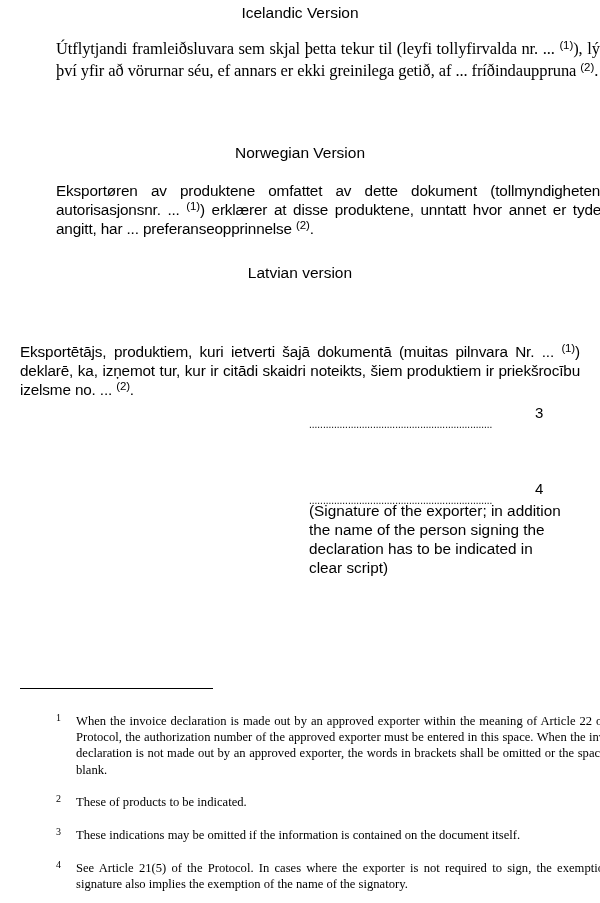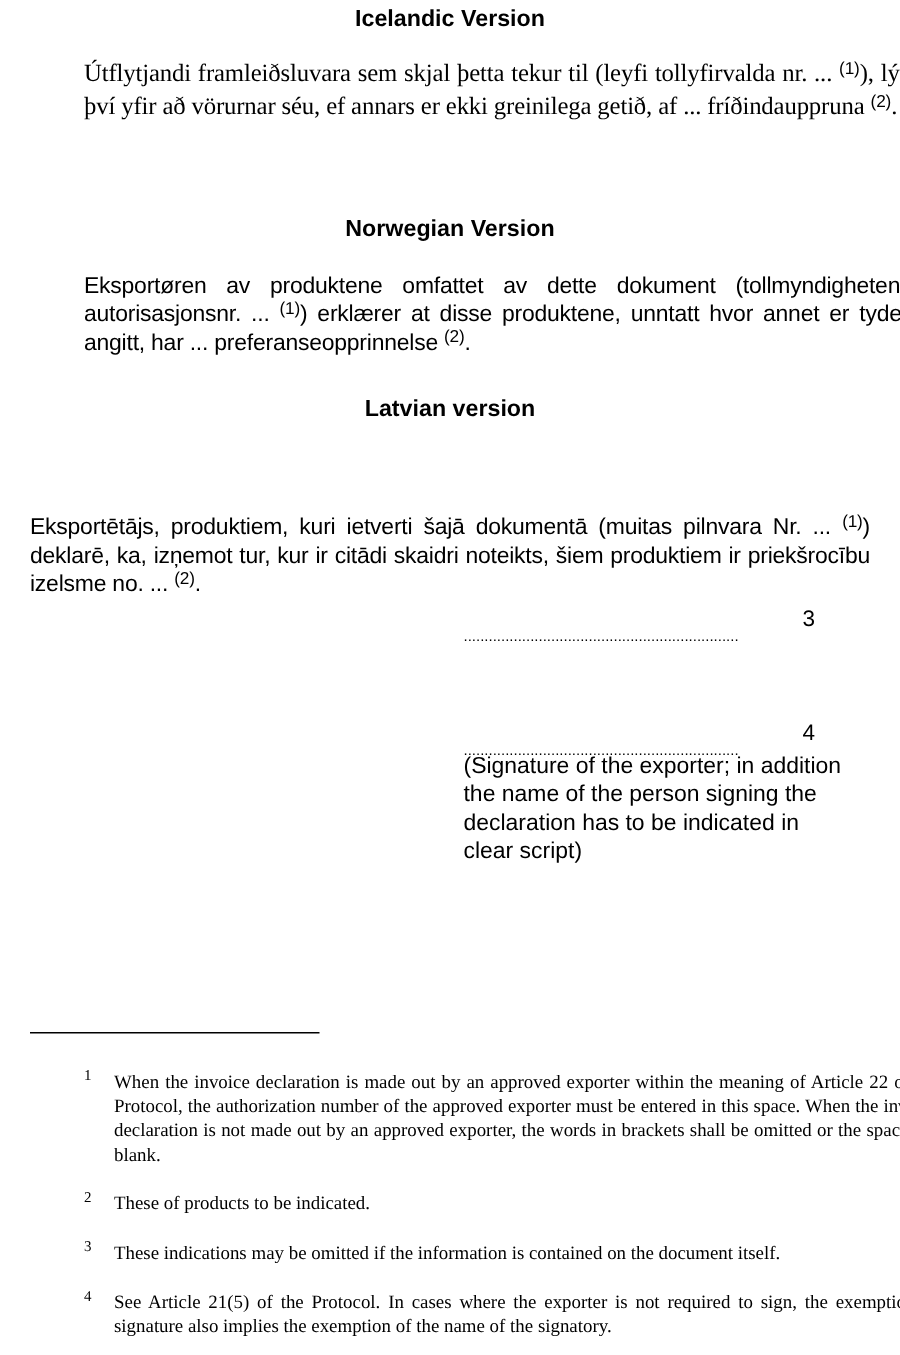--- a/index.html
+++ b/index.html
@@ -1,19 +1,19 @@
 <!DOCTYPE html>
 <html><head>
   <meta charset="utf-8">
   <style>
     html, body { margin: 0; padding: 0; background: #ffffff; }
     body { width: 600px; height: 903px; position: relative; overflow: hidden; color: #000; }
     .sans { font-family: "Liberation Sans", sans-serif; }
     .serif { font-family: "Liberation Serif", serif; margin-left: 36px; }
-    .heading { position: absolute; left: 0; width: 600px; text-align: center; font-size: 15.5px; font-weight: bold; }
+    .heading { position: absolute; left: 0; width: 600px; text-align: center; font-size: 15.5px; }
     .para { position: absolute; left: 20px; width: 560px; text-align: justify; text-align-last: left; }
     .para.serif-p { font-size: 16.5px; line-height: 22px; letter-spacing: -0.1px; }
     .para.sans-p { font-size: 15.3px; line-height: 19px; letter-spacing: -0.15px; }
     .sup { font-size: 11.5px; vertical-align: 5px; line-height: 0; }
     .sig { position: absolute; left: 309px; width: 260px; font-size: 15.3px; line-height: 19px; }
     .dots { letter-spacing: 0px; white-space: nowrap; font-size: 10px; line-height: 10px; }
     .dot-row { position: relative; height: 12px; }
     .dot-num { position: absolute; left: 226px; top: -10px; font-size: 15px; }
     .rule { position: absolute; left: 20px; top: 688px; width: 193px; height: 0; border-top: 1px solid #000; }
     .fn { position: absolute; left: 20px; width: 570px; font-size: 12.6px; line-height: 16.2px; }

